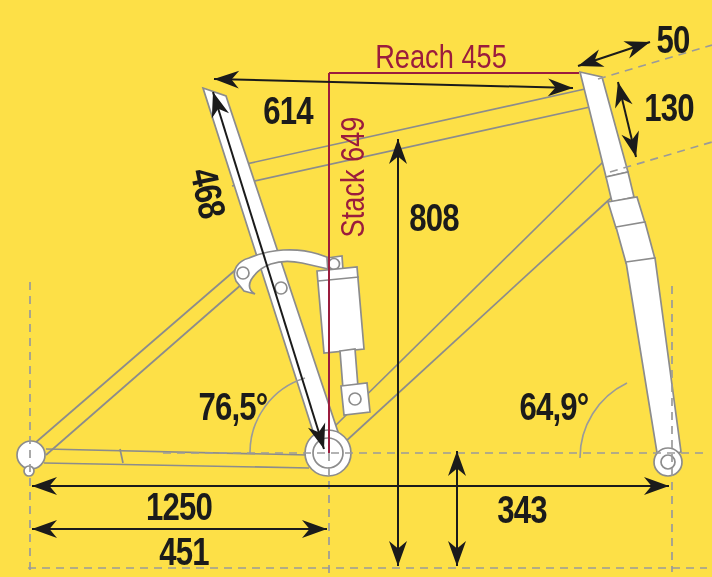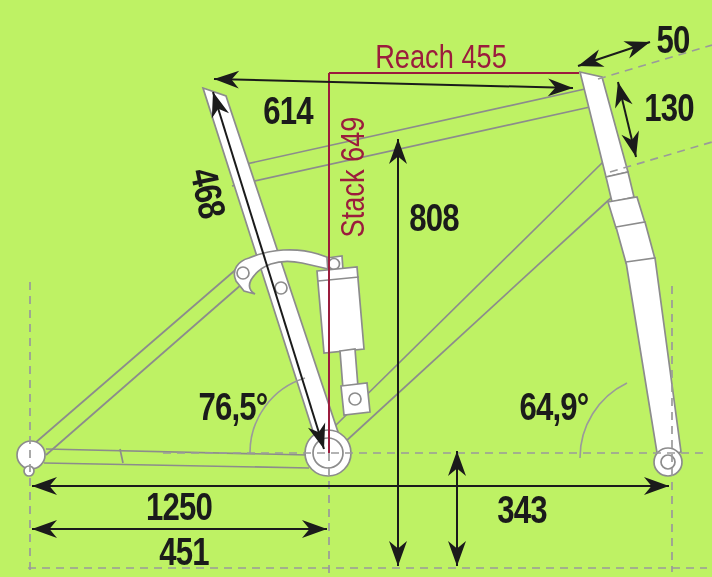--- a/index.html
+++ b/index.html
@@ -1,17 +1,17 @@
 <!DOCTYPE html>
 <html><head>
 <meta charset="utf-8">
 <style>
   html,body{margin:0;padding:0;background:#ffffff;}
   #stage{
-    position:relative;width:712px;height:577px;background:#bef264;overflow:hidden;
+    position:relative;width:712px;height:577px;background:#fde047;overflow:hidden;
     font-family:"Liberation Sans",sans-serif;
   }
   #linework{position:absolute;left:0;top:0;}
   .lbl{
     position:absolute;white-space:nowrap;line-height:1;
     transform:translate(-50%,-50%) scaleX(0.82);
     font-weight:700;font-size:38px;color:#1b1b1b;letter-spacing:-1px;
   }
   .lbl.red{
     color:var(--accent,#9B1C3D);font-weight:400;font-size:34px;letter-spacing:0;

